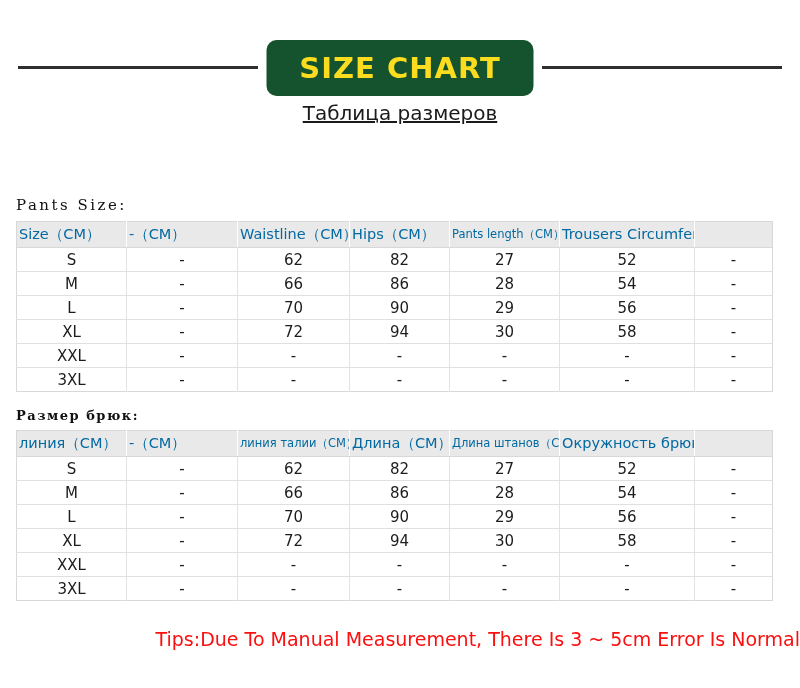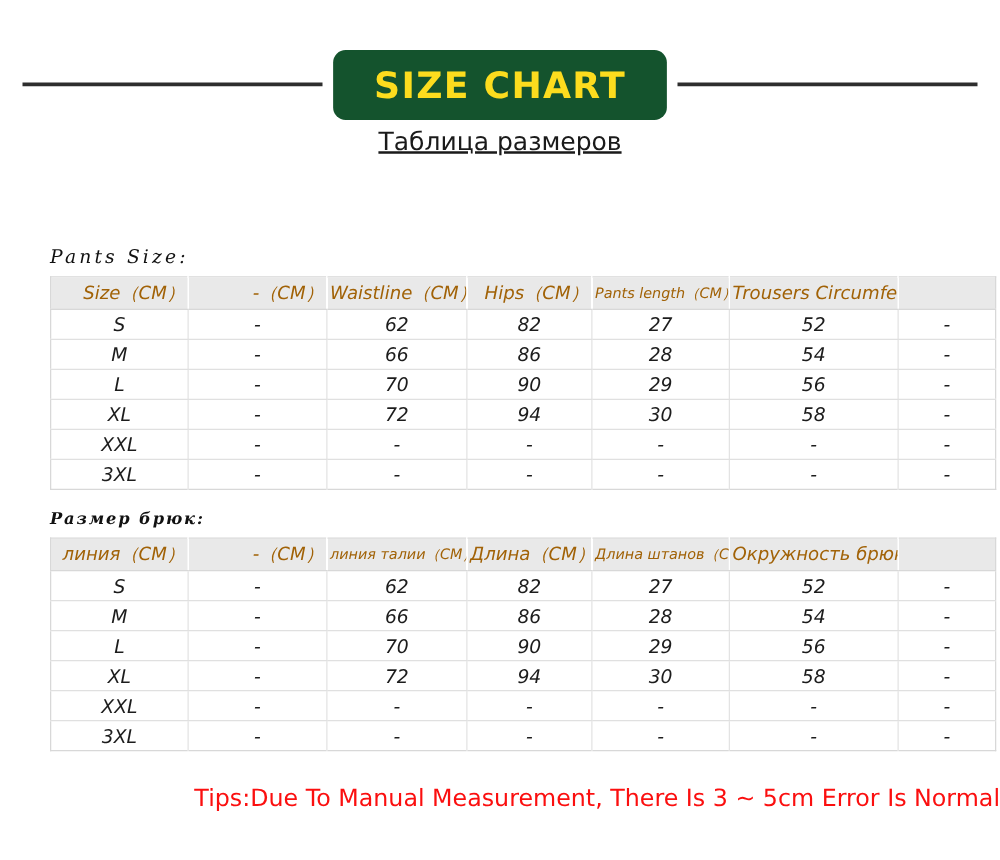--- a/index.html
+++ b/index.html
@@ -66,21 +66,21 @@
     left: 0;
     width: 800px;
     text-align: center;
     font-size: 20px;
     color: #1a1a1a;
     font-family: "DejaVu Sans", sans-serif;
     text-decoration: underline;
   }
 
   
-  .section { padding: 0 40px; font-style: italic; }
+  .section { padding: 0 16px; }
   .section-title {
     font-family: "DejaVu Serif", serif;
     font-size: 15px;
     letter-spacing: 2.5px;
     color: #111111;
     margin: 0 0 7px 0;
   }
   .section-title.ru {
     font-size: 13px;
     letter-spacing: 1.5px;
@@ -102,24 +102,24 @@
   table.size-table col.c2 { width: 112px; }
   table.size-table col.c3 { width: 100px; }
   table.size-table col.c4 { width: 110px; }
   table.size-table col.c5 { width: 135px; }
   table.size-table col.c6 { width: 78px; }
 
   table.size-table thead th {
     background: #e9e9e9;
     font-weight: normal;
     font-size: 14.5px;
-    color: #a16207;
+    color: #0369a1;
     height: 25px;
     padding: 0 2px;
-    text-align: right;
+    text-align: left;
     border-right: 1px solid #ffffff;
     border-bottom: 1px solid #d8d8d8;
     white-space: nowrap;
     overflow: hidden;
   }
   table.size-table thead th.narrow { font-size: 11.5px; }
   table.size-table thead th:last-child { border-right: none; }
 
   table.size-table tbody td {
     height: 23px;

